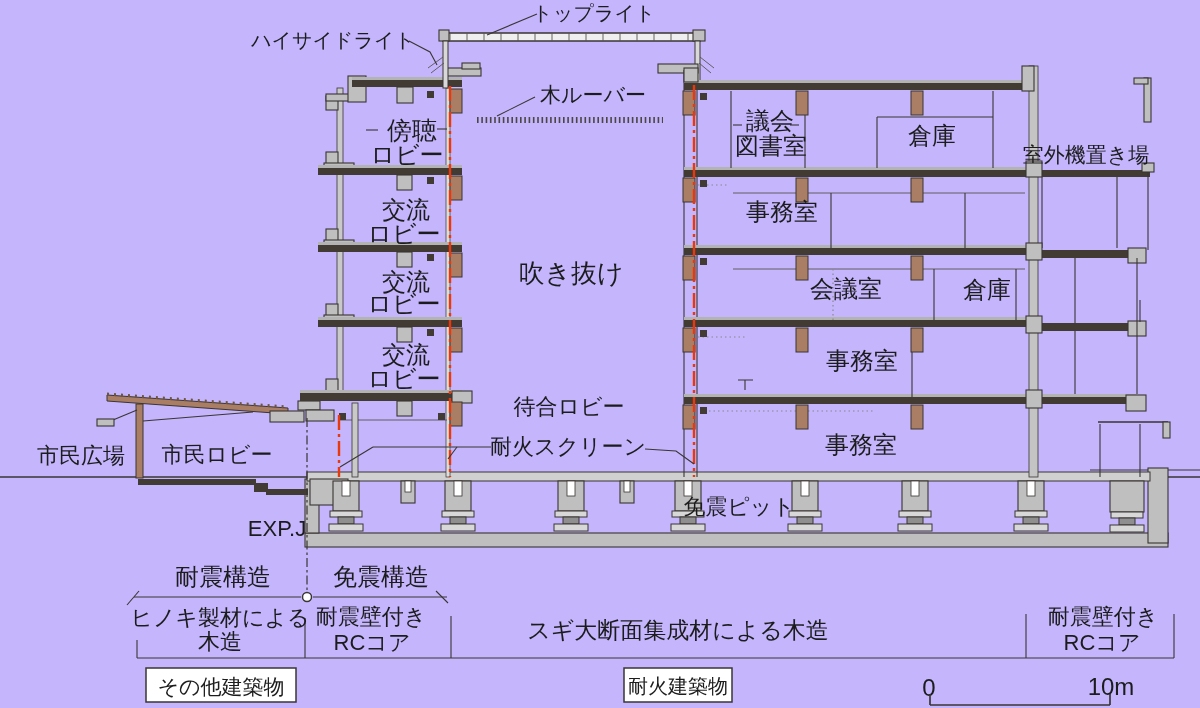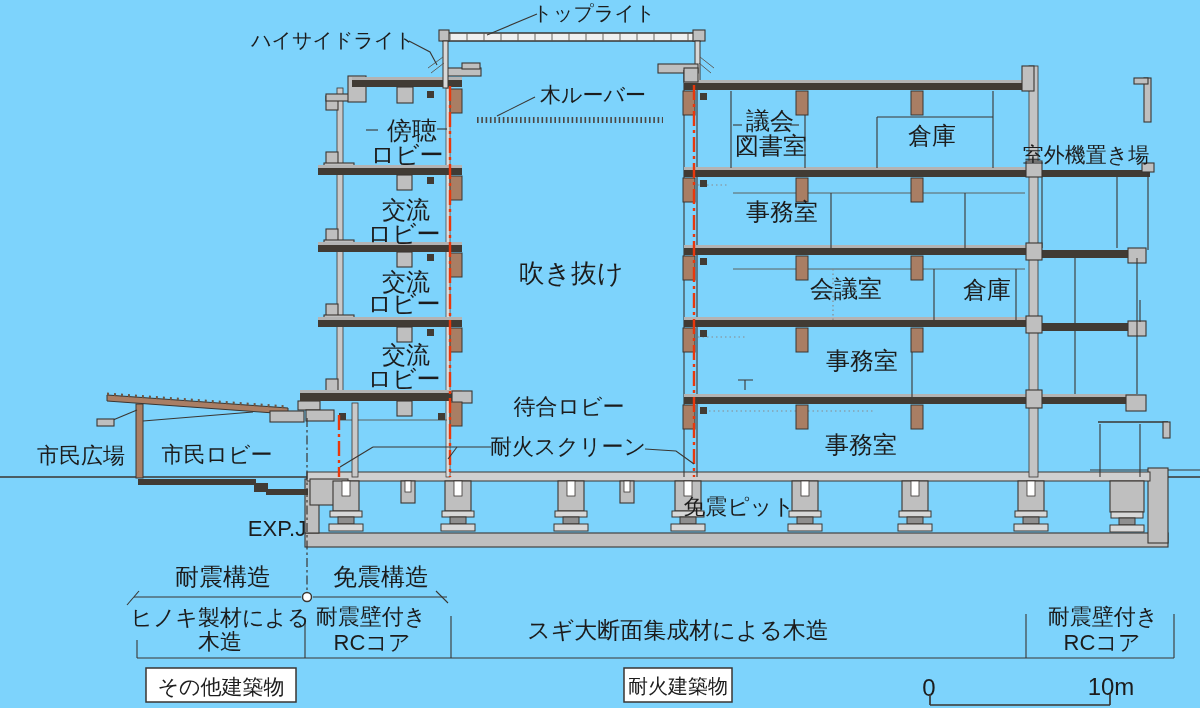--- a/index.html
+++ b/index.html
@@ -1,16 +1,16 @@
 <!DOCTYPE html>
 <html><head>
 <meta charset="utf-8">
 <style>
   html,body{margin:0;padding:0;background:#fff;}
-  .stage{position:relative;width:1200px;height:708px;background:#7dd3fc;overflow:hidden;}
+  .stage{position:relative;width:1200px;height:708px;background:#c4b5fd;overflow:hidden;}
   svg{display:block;}
   .txt{fill:#1c1c1c;font-family:"Liberation Sans","DejaVu Sans",sans-serif;}
   .f20{font-size:20px}.f21{font-size:21px}.f22{font-size:22px}
   .f23{font-size:23px}.f24{font-size:24px}.f25{font-size:25px}.f26{font-size:26px}
   .conc{fill:#bfbfbf;stroke:#3a3632;stroke-width:1.1}
   .concl{fill:#d8d8d8;stroke:#3a3632;stroke-width:1}
   .slab{fill:#413b34}
   .slabg{fill:#b3b3b3}
   .wood{fill:#a97e64;stroke:#3a3632;stroke-width:1}
   .ln{stroke:#3a3632;stroke-width:1.1;fill:none}

